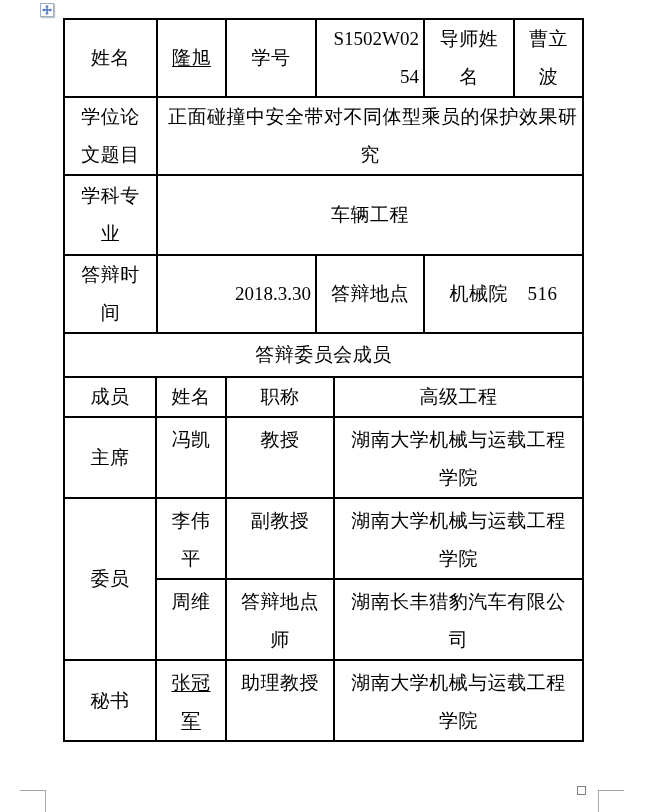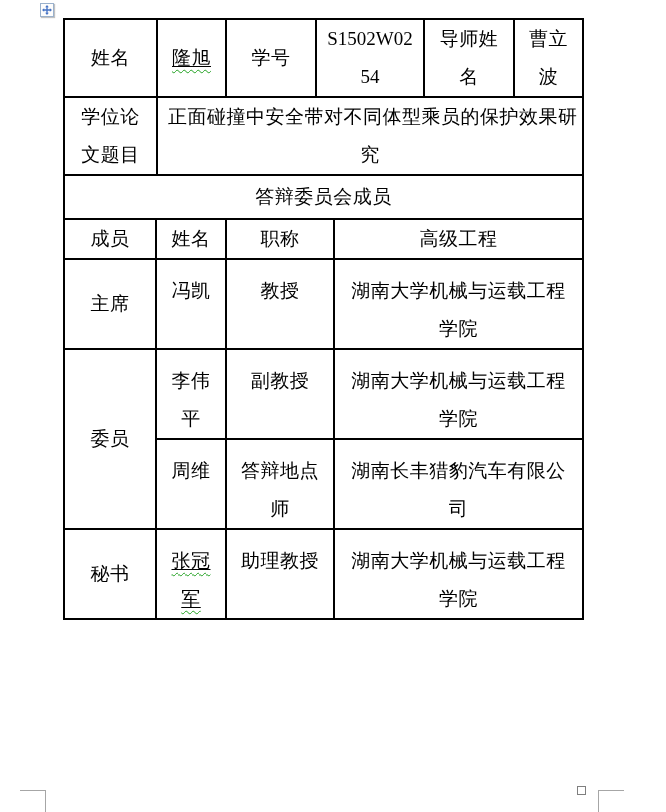--- a/index.html
+++ b/index.html
@@ -23,31 +23,31 @@
   table { border-collapse:collapse; table-layout:fixed; width:519px; }
   .tbl-b { margin-top:-2px; }
   td {
     border:2px solid #000; text-align:center; vertical-align:middle;
     font-size:19px; line-height:38px; letter-spacing:0.5px;
     white-space:pre; padding:0 4px; overflow:hidden; box-sizing:border-box;
   }
   tr.h74 { height:74px; } tr.h76 { height:76px;margin-top:17px; } tr.h80 { height:80px; }
   tr.h77 { height:77px; } tr.h44 { height:44px;padding-left:32px; } tr.h36 { height:36px; }
   tr.h73 { height:73px; }
-  td.va-top { vertical-align:top; padding-top:12px; }
+  td.va-top { vertical-align:top; padding-top:3px; }
   td.title-cell { padding:0 10px; }
-  td.num { letter-spacing:0; }
+  td.num { letter-spacing:0;text-align:right; }
 
   
   .u-solid {
     text-decoration:underline; text-decoration-color:#000;
     text-decoration-thickness:1px; text-underline-offset:2px;
   }
   .u-wavy {
-    text-decoration:underline; text-decoration-style:wavy;
+    text-decoration-style:wavy;
     text-decoration-color:#21a121; text-decoration-thickness:1px;
     text-underline-offset:5px;
   }
 
   
   .resize-handle {
     position:absolute; left:577px; top:786px; width:7px; height:7px;
     border:1px solid #7f7f7f; background:#fff; box-sizing:content-box;
   }
   .mark-bl {
@@ -93,20 +93,32 @@
           <td>导师姓
 名</td>
           <td>曹立
 波</td>
         </tr>
         <tr class="h76">
           <td>学位论
 文题目</td>
           <td class="title-cell" colspan="5">正面碰撞中安全带对不同体型乘员的保护效果研
 究</td>
+        </tr>
+        <tr class="h80">
+          <td>学科专
+业</td>
+          <td colspan="5">车辆工程</td>
+        </tr>
+        <tr class="h74">
+          <td>答辩时
+间</td>
+          <td class="num" colspan="2">2018.3.30</td>
+          <td>答辩地点</td>
+          <td colspan="2">机械院　516</td>
         </tr>
         <tr class="h44">
           <td colspan="6">答辩委员会成员</td>
         </tr>
       </tbody>
     </table>
 
     <table class="tbl-b">
       <colgroup>
         <col style="width:92px">

